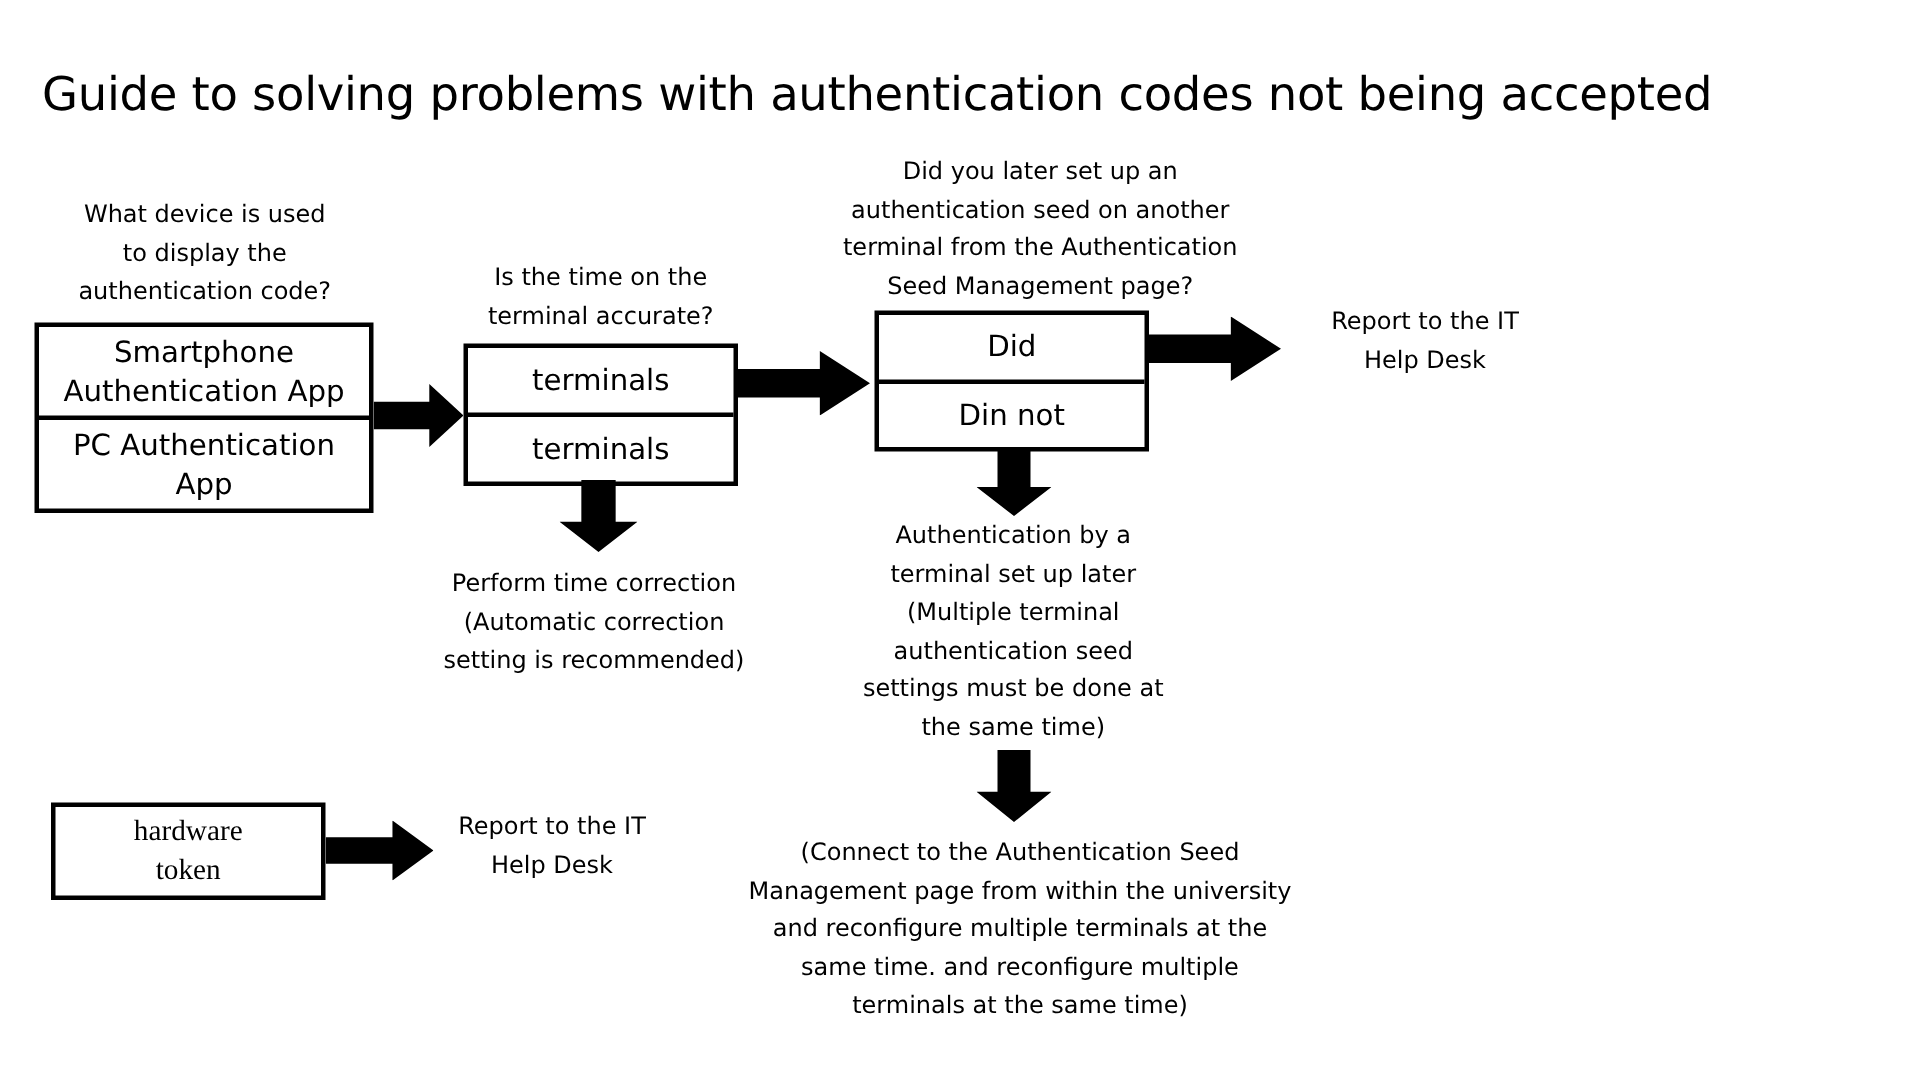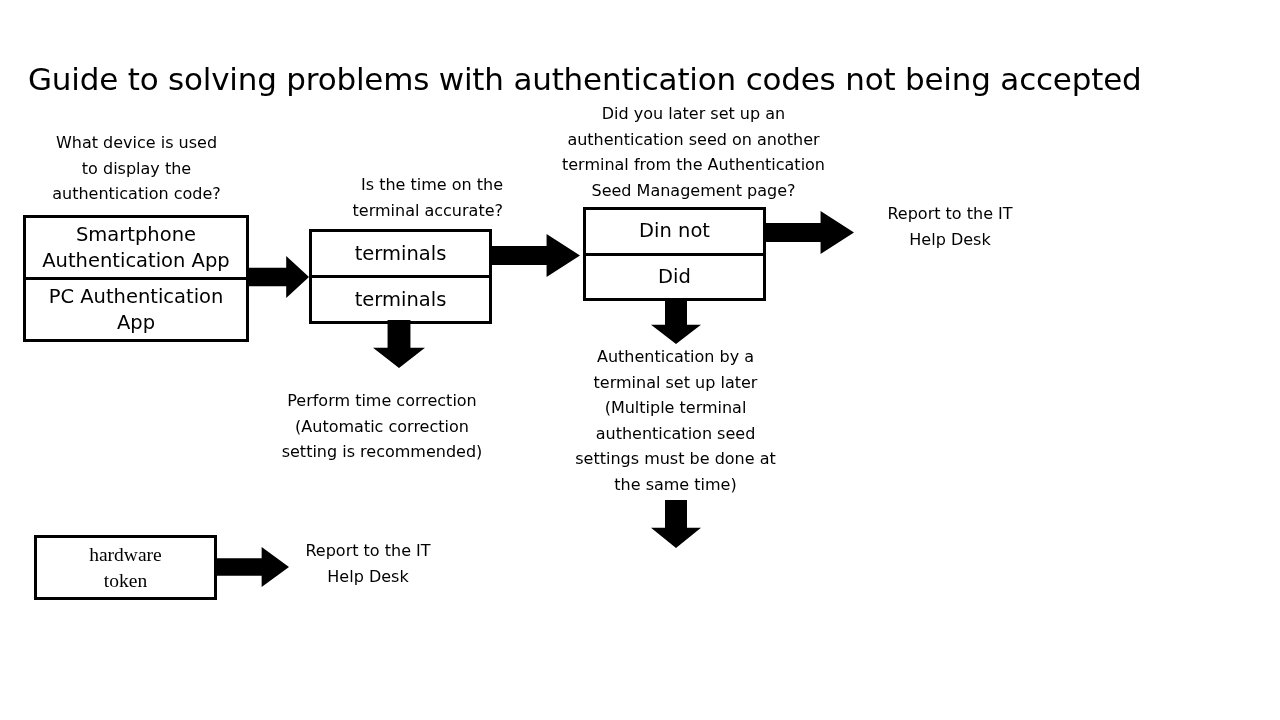--- a/index.html
+++ b/index.html
@@ -9,21 +9,21 @@
     font-family:"DejaVu Sans", sans-serif;
     color:#000000;
     overflow:hidden;
   }
   #stage { position:relative; width:1280px; height:720px; }
 
   .abs { position:absolute; }
 
   
   .title {
-    left:28px; top:60px; width:1230px;
+    left:28px; top:44px; width:1230px;
     font-size:31px;
     line-height:38px;
     letter-spacing:-0.2px;
     white-space:nowrap;
   }
 
   
   .caption {
     text-align:center;
     font-size:16px;
@@ -68,50 +68,51 @@
 
   <div class="abs caption" style="left:14px; top:130px; width:245px;">What device is used<br>to display the<br>authentication code?</div>
 
   <div class="abs box" style="left:23px; top:215px; width:226px; height:127px;">
     <div class="cell">Smartphone<br>Authentication App</div>
     <div class="cell">PC Authentication<br>App</div>
   </div>
 
   <div class="abs arrow-right" style="left:249px; top:256px; width:60px; height:42px;"></div>
 
-  <div class="abs caption" style="left:298px; top:172px; width:205px;text-align:right;">Is the time on the<br>terminal accurate?</div>
+  <div class="abs caption" style="left:298px; top:172px; width:205px;">Is the time on the<br>terminal accurate?</div>
 
   <div class="abs box" style="left:309px; top:229px; width:183px; height:95px;">
     <div class="cell">terminals</div>
     <div class="cell">terminals</div>
   </div>
 
   <div class="abs arrow-right" style="left:492px; top:234px; width:88px; height:43px;"></div>
 
   <div class="abs arrow-down" style="left:373px; top:320px; width:52px; height:48px;"></div>
 
-  <div class="abs caption" style="left:248px; top:376px; width:268px;margin-top:12px;">Perform time correction<br>(Automatic correction<br>setting is recommended)</div>
+  <div class="abs caption" style="left:262px; top:376px; width:268px;">Perform time correction<br>(Automatic correction<br>setting is recommended)</div>
 
   <div class="abs caption" style="left:521px; top:101px; width:345px;">Did you later set up an<br>authentication seed on another<br>terminal from the Authentication<br>Seed Management page?</div>
 
   <div class="abs box" style="left:583px; top:207px; width:183px; height:94px;">
+    <div class="cell">Did</div>
     <div class="cell">Din not</div>
-    <div class="cell">Did</div>
   </div>
 
   <div class="abs arrow-right" style="left:766px; top:211px; width:88px; height:43px;"></div>
 
   <div class="abs caption" style="left:850px; top:201px; width:200px;">Report to the IT<br>Help Desk</div>
 
   <div class="abs arrow-down" style="left:651px; top:298px; width:50px; height:46px;"></div>
 
   <div class="abs caption" style="left:538px; top:344px; width:275px;text-align:center;">Authentication by a<br>terminal set up later<br>(Multiple terminal<br>authentication seed<br>settings must be done at<br>the same time)</div>
 
   <div class="abs arrow-down" style="left:651px; top:500px; width:50px; height:48px;"></div>
 
+  <div class="abs caption" style="left:435px; top:555px; width:490px;">(Connect to the Authentication Seed<br>Management page from within the university<br>and reconfigure multiple terminals at the<br>same time. and reconfigure multiple<br>terminals at the same time)</div>
 
   <div class="abs box" style="left:34px; top:535px; width:183px; height:65px;font-family:Liberation Serif, serif;">
     <div class="cell">hardware<br>token</div>
   </div>
 
   <div class="abs arrow-right" style="left:217px; top:547px; width:72px; height:40px;"></div>
 
   <div class="abs caption" style="left:268px; top:538px; width:200px;">Report to the IT<br>Help Desk</div>
 
 </div>

